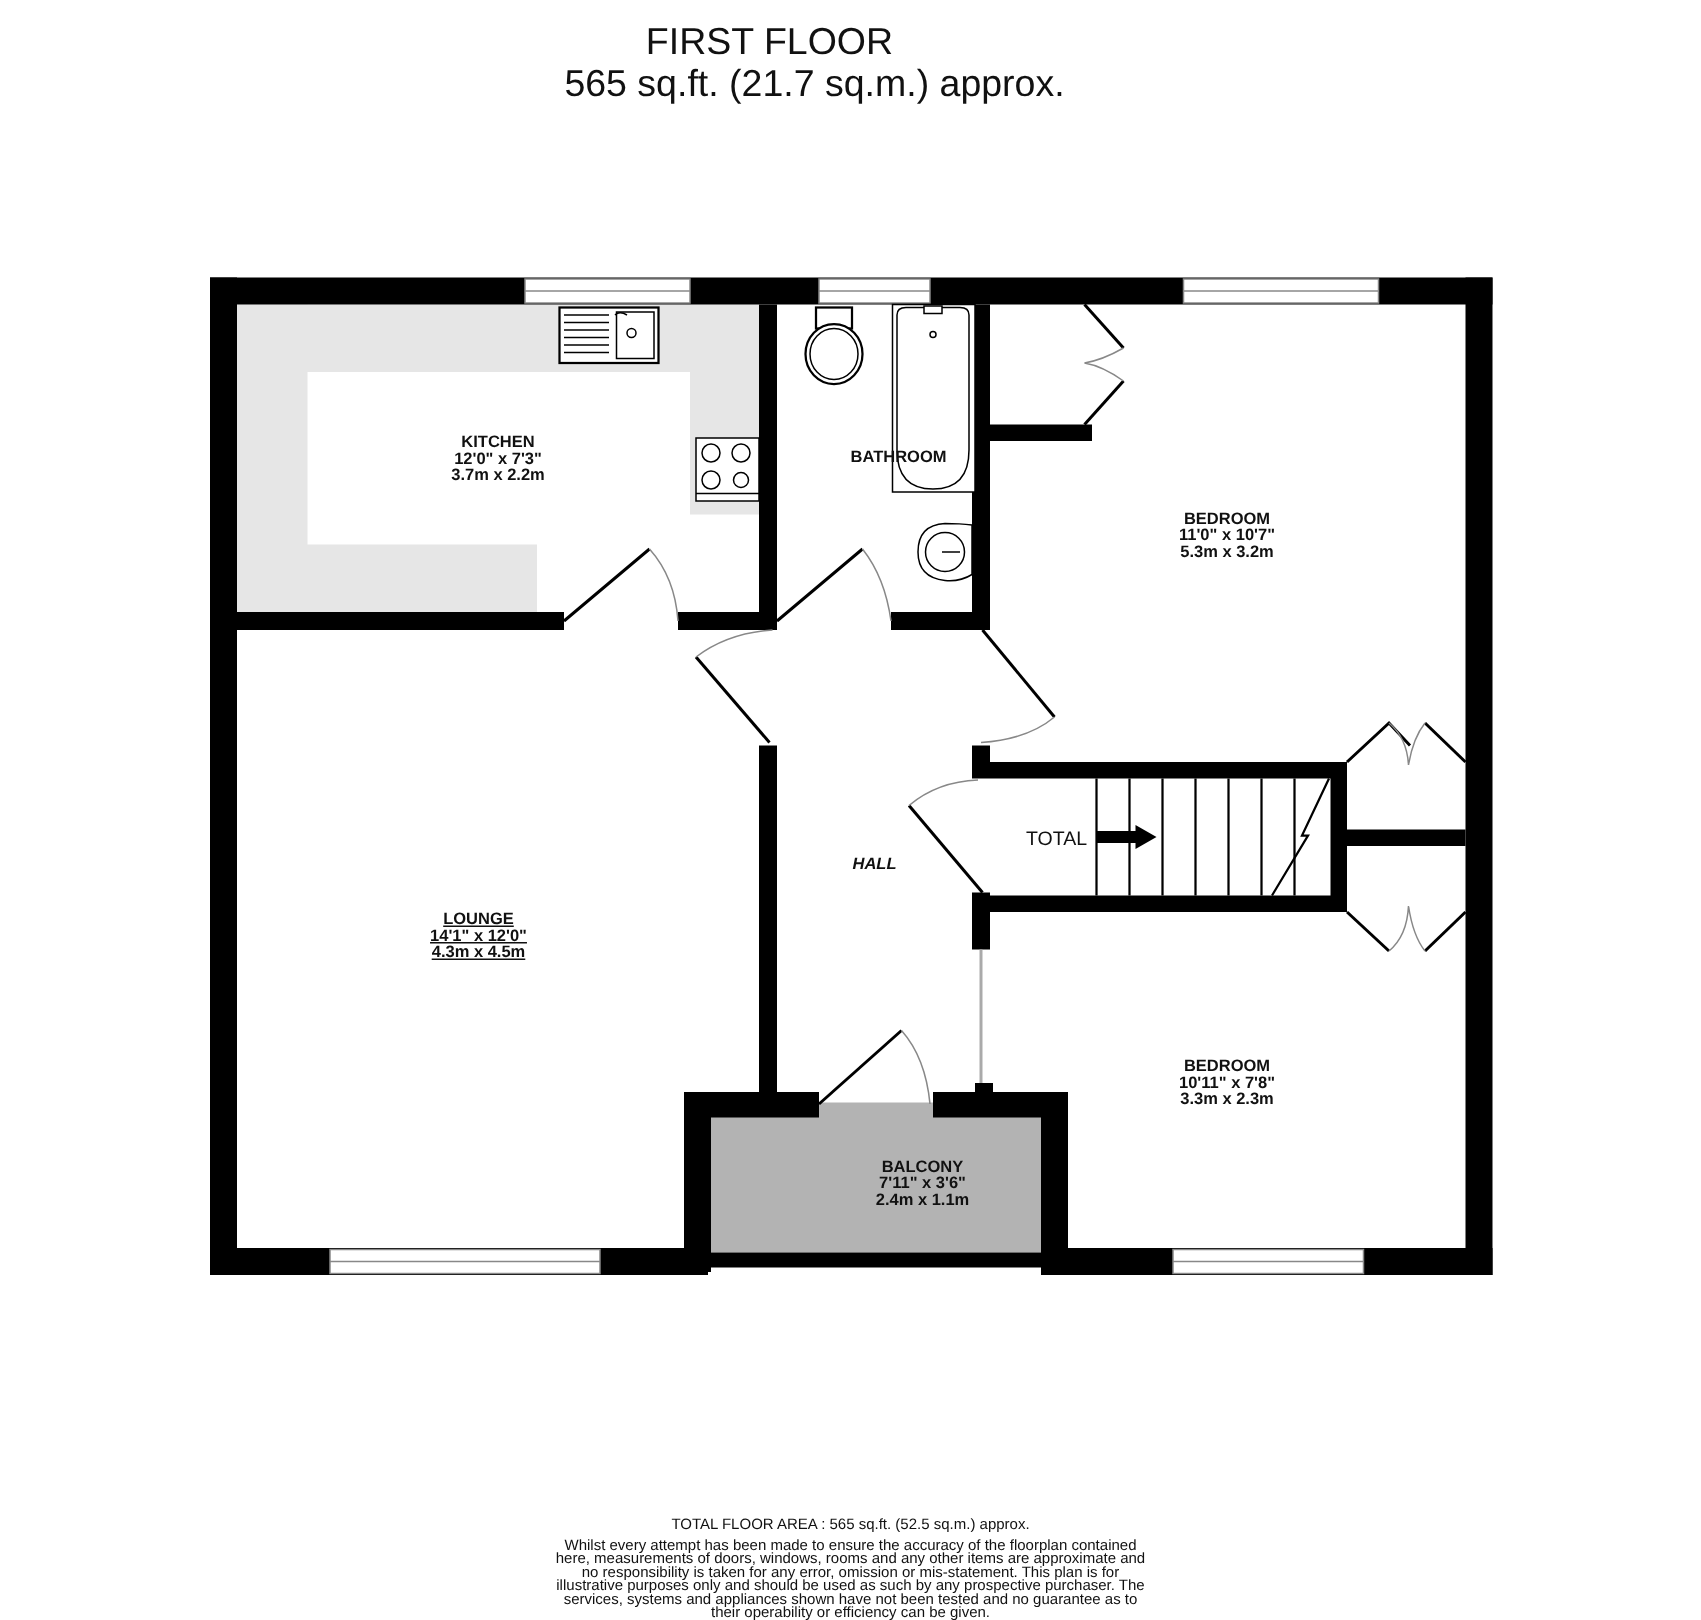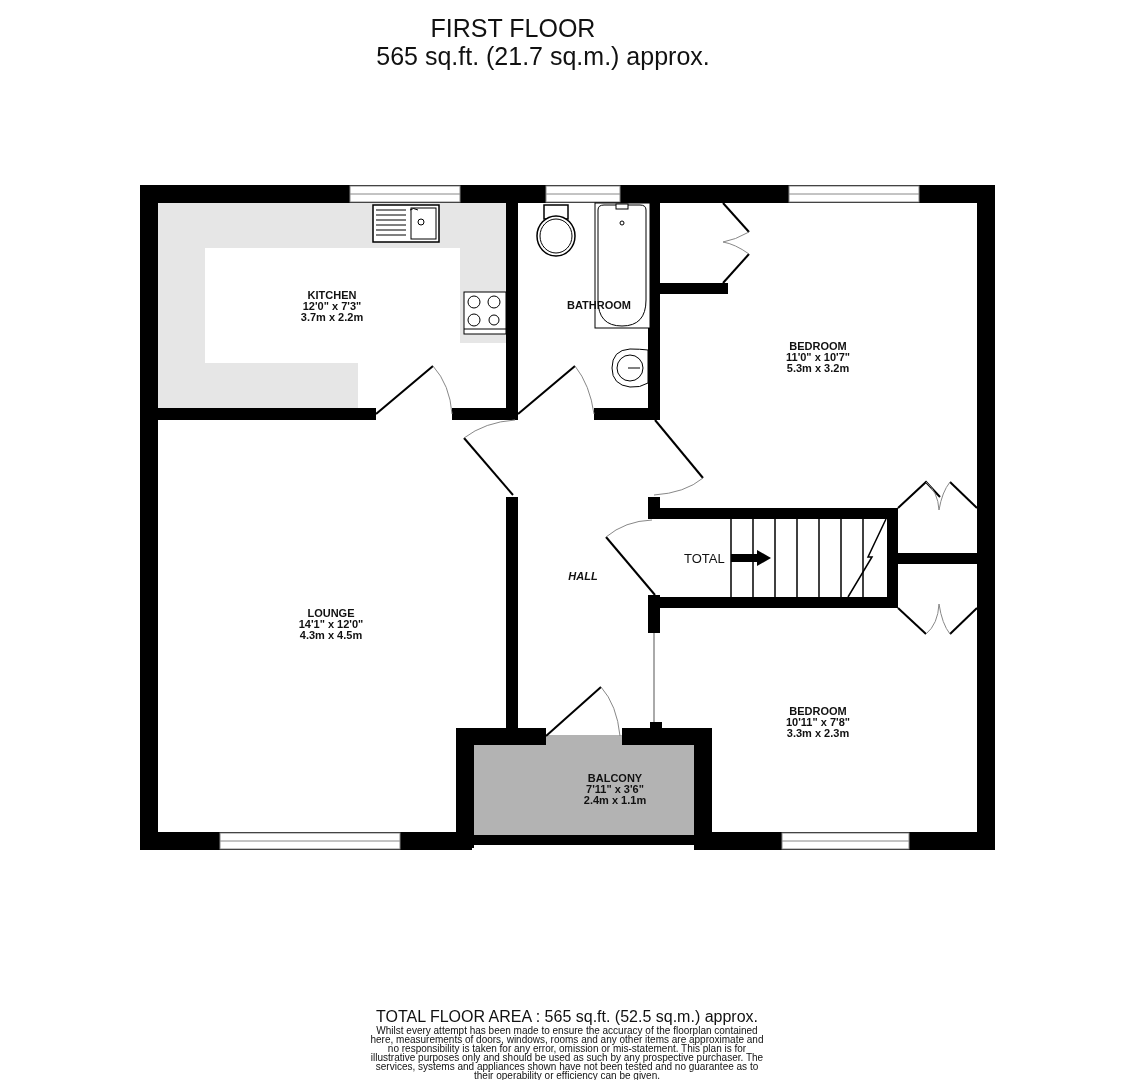--- a/index.html
+++ b/index.html
@@ -4,21 +4,21 @@
 <style>
   html, body { margin:0; padding:0; background:#ffffff; }
   body { width:1134px; height:1080px; position:relative; overflow:hidden; font-family:"Liberation Sans", sans-serif; color:#111; }
   .title-block { position:absolute; left:0; top:14px; width:1046px; text-align:center; }
   .title-line1 { font-size:25px; line-height:28px; margin-left:-20px; }
   .title-line2 { font-size:25px; line-height:28px; margin-left:40px; }
   svg.plan { position:absolute; left:0; top:0; }
   .room-label { position:absolute; text-align:center; font-weight:bold; font-size:11px; line-height:11px; transform:translateX(-50%); white-space:nowrap; }
   .down-label { position:absolute; font-size:13px; left:684px; top:551px; }
   .footer { position:absolute; left:0; top:1010px; width:1134px; text-align:center; }
-  .footer-total { font-size:16px; line-height:14px; }
+  .footer-total { font-size:10px; line-height:14px; }
   .footer-disclaimer { font-size:10px; line-height:9px; width:400px; margin:2px auto 0; }
   .footer-made { font-size:7.5px; line-height:9px; }
 </style>
 </head>
 <body>
 
 <div class="title-block">
   <div class="title-line1">FIRST FLOOR</div>
   <div class="title-line2">565 sq.ft. (21.7 sq.m.) approx.</div>
 </div>
@@ -207,21 +207,21 @@
   <div>BATHROOM</div>
 </div>
 <div class="room-label" style="left:818px; top:341px;">
   <div>BEDROOM</div>
   <div>11'0"  x 10'7"</div>
   <div>5.3m  x 3.2m</div>
 </div>
 <div class="room-label" style="left:583px; top:571px;font-style:italic;">
   <div>HALL</div>
 </div>
-<div class="room-label" style="left:331px; top:608px;">
+<div class="room-label" style="left:319px; top:608px;text-decoration:underline;">
   <div>LOUNGE</div>
   <div>14'1"  x 12'0"</div>
   <div>4.3m  x 4.5m</div>
 </div>
 <div class="room-label" style="left:818px; top:706px;">
   <div>BEDROOM</div>
   <div>10'11"  x 7'8"</div>
   <div>3.3m  x 2.3m</div>
 </div>
 <div class="room-label" style="left:583px; top:773px;margin-left:32px;">

